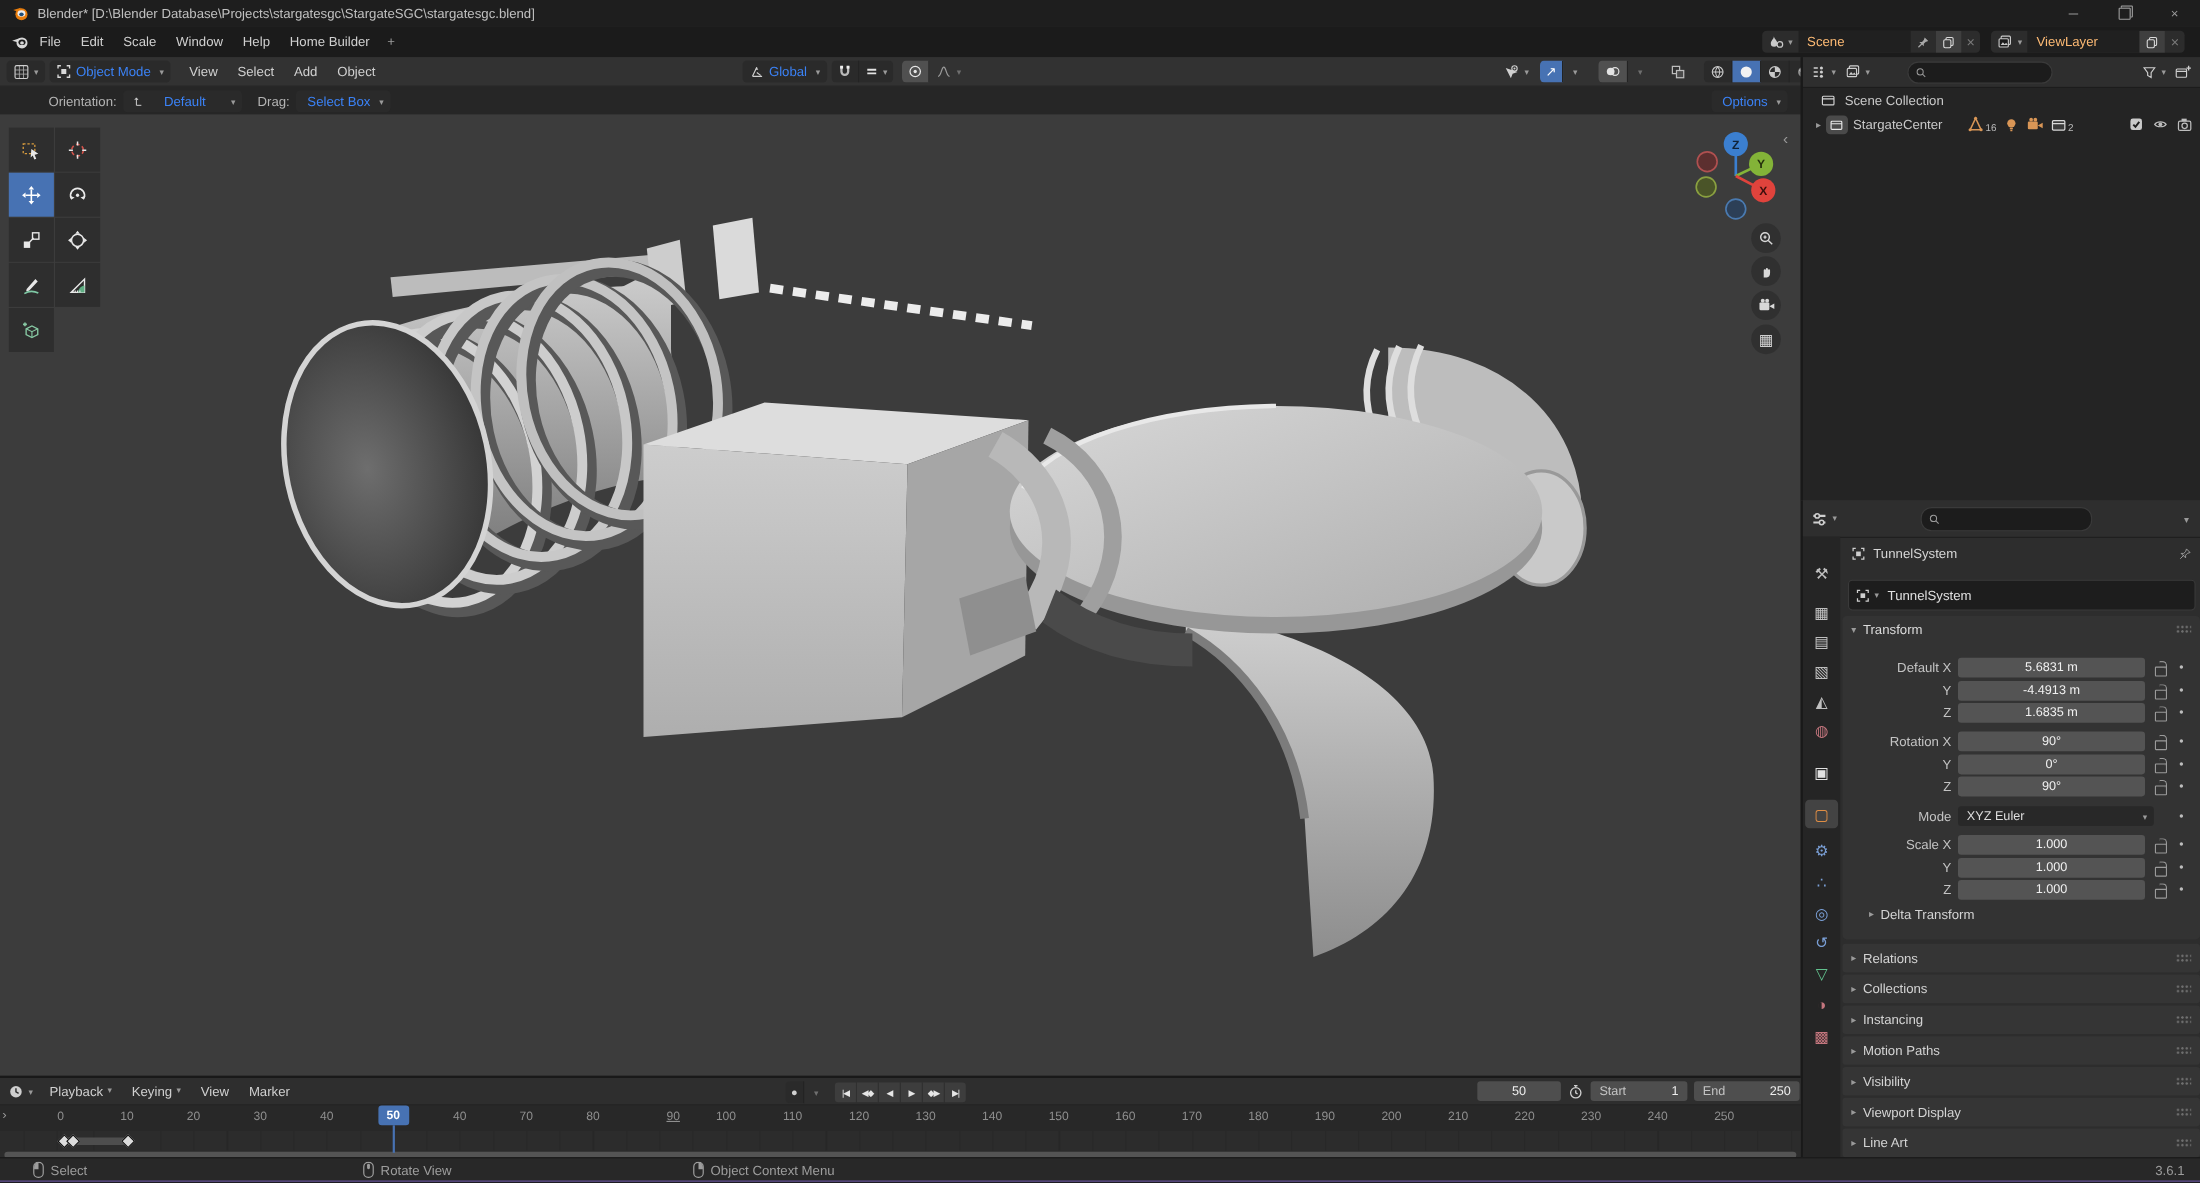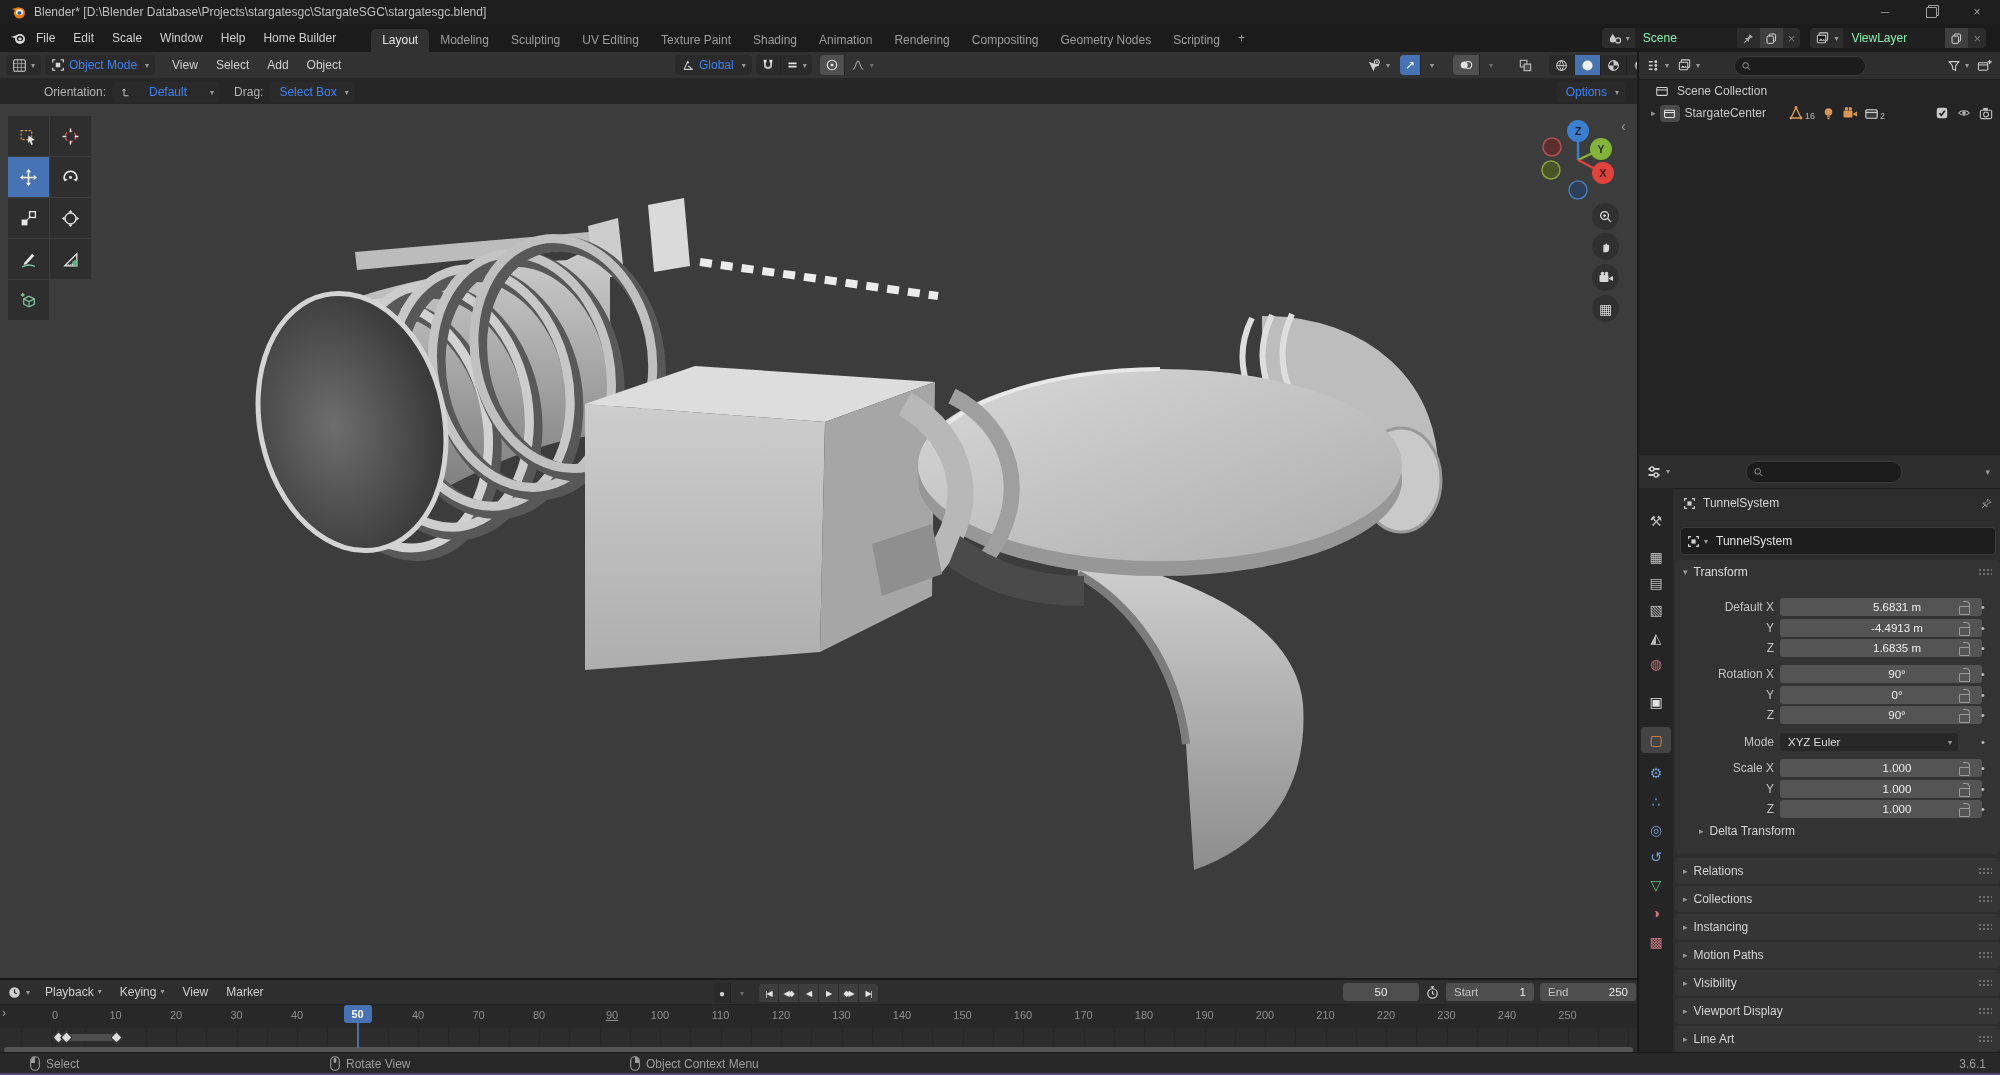--- a/index.html
+++ b/index.html
@@ -19,21 +19,21 @@
   .restore-glyph{width:9px;height:9px;border:1px solid #9d9d9d;border-radius:1px;box-shadow:2px -2px 0 -1px #1e1e1e,2px -2px 0 0 #9d9d9d;}
 
   
   .topbar{left:0;top:24px;width:2000px;height:28px;background:#1b1b1b;display:flex;align-items:center;}
   .menu-item{padding:0 9px;color:#d0d0d0;line-height:28px;white-space:nowrap;}
   .tabs{display:flex;align-items:flex-end;height:28px;margin-left:26px;}
   .tab{padding:4px 11px 5px 11px;color:#9d9d9d;border-radius:5px 5px 0 0;white-space:nowrap;}
   .tab.active{background:#323232;color:#e8e8e8;}
   .idblock{height:20px;background:#2c2c2c;border-radius:4px;display:flex;align-items:center;overflow:hidden;}
   .idblock .seg{display:flex;align-items:center;height:100%;padding:0 5px;}
-  .idblock .name{background:#202020;padding:0 8px;height:100%;display:flex;align-items:center;color:#86efac;min-width:86px;}
+  .idblock .name{background:#202020;padding:0 8px;height:100%;display:flex;align-items:center;color:#fdba74;min-width:86px;}
   .idblock .mini{padding:0 5px;color:#9a9a9a;height:100%;display:flex;align-items:center;}
   .idblock .mini.on{background:#3f3f3f;}
 
   
   .vp-header{left:0;top:52px;width:1637px;height:26px;background:#323232;display:flex;align-items:center;}
   .tool-settings{left:0;top:78px;width:1637px;height:26px;background:#262626;display:flex;align-items:center;border-top:1px solid #282828;}
   .hbtn{height:20px;background:#2a2a2a;border-radius:4px;display:inline-flex;align-items:center;padding:0 6px;margin-right:4px;}
   .hbtn.plain{background:transparent;}
   .hgroup{display:inline-flex;height:20px;border-radius:4px;overflow:hidden;margin-right:8px;}
   .hgroup .hseg{display:flex;align-items:center;background:#2a2a2a;padding:0 5px;border-right:1px solid #232323;height:100%;}
@@ -70,21 +70,21 @@
   .ptab.active{background:#434343;}
   .pcontent{position:absolute;left:34px;top:33px;width:329px;height:564px;}
   .pfield{position:absolute;background:#1d1d1d;border:1px solid #3a3a3a;border-radius:4px;display:flex;align-items:center;color:#e0e0e0;}
   .panelblock{position:absolute;background:#333333;border-radius:4px;}
   .panelhead{display:flex;align-items:center;height:24px;color:#dcdcdc;}
   .arrow{color:#9a9a9a;font-size:9px;margin:0 6px 0 8px;}
   .dots{margin-left:auto;margin-right:8px;width:14px;height:8px;background-image:radial-gradient(#6f6f6f 1px,transparent 1.2px);background-size:4px 4px;}
   .tgroup{position:absolute;display:flex;flex-direction:column;gap:2.5px;width:100%;}
   .trow{display:flex;align-items:center;height:18px;}
   .tlabel{position:absolute;left:0;width:101px;text-align:right;color:#c3c3c3;}
-  .numfield{position:absolute;left:107px;width:170px;height:18px;background:#545454;border-radius:3px;color:#f0f0f0;display:flex;align-items:center;justify-content:center;font-size:11.5px;padding-left:32px;}
+  .numfield{position:absolute;left:107px;width:170px;height:18px;background:#545454;border-radius:3px;color:#f0f0f0;display:flex;align-items:center;justify-content:center;font-size:11.5px;}
   .numfield.dd{background:#282828;justify-content:flex-start;padding-left:8px;color:#ddd;}
   .numfield.dd .caret{margin-left:auto;margin-right:6px;}
   .lockbox{position:absolute;left:284px;width:14px;height:14px;}
   .lockbox:before{content:"";position:absolute;left:2px;top:6px;width:9px;height:7px;border:1px solid #9a9a9a;border-radius:1px;}
   .lockbox:after{content:"";position:absolute;left:6px;top:1px;width:6px;height:6px;border:1px solid #9a9a9a;border-bottom:none;border-left:none;border-radius:0 4px 0 0;}
   .animdot{position:absolute;left:303px;width:14px;text-align:center;color:#bdbdbd;font-size:11px;}
   .cpanel{position:absolute;left:2px;width:325px;height:26px;background:#353535;border-radius:3px;display:flex;align-items:center;color:#d4d4d4;}
 
   
   .timeline{left:0;top:978px;width:1637px;height:74px;background:#2c2c2c;border-top:2px solid #191919;}
@@ -142,34 +142,20 @@
         </svg>
     </span>
     <div class="flex">
 
     <div class="menu-item">File</div>
         <div class="menu-item">Edit</div>
         <div class="menu-item">Scale</div>
         <div class="menu-item">Window</div>
         <div class="menu-item">Help</div>
         <div class="menu-item">Home Builder</div>
-      </div>
-    <div class="tabs">
-
-    <div class="tab active">Layout</div>
-        <div class="tab">Modeling</div>
-        <div class="tab">Sculpting</div>
-        <div class="tab">UV Editing</div>
-        <div class="tab">Texture Paint</div>
-        <div class="tab">Shading</div>
-        <div class="tab">Animation</div>
-        <div class="tab">Rendering</div>
-        <div class="tab">Compositing</div>
-        <div class="tab">Geometry Nodes</div>
-        <div class="tab">Scripting</div>
       </div>
     <div class="tab" style="padding:4px 7px">+</div>
 
     <div style="margin-left:auto;display:flex;gap:10px;margin-right:14px;">
       <div class="idblock">
         <span class="seg">
           <svg width="15" height="15" viewBox="0 0 16 16">
               <path d="M6 2 C6 5 3 6 3 9 a3.2 3.2 0 0 0 6.4 0 C9.4 6 6.4 5 6 2 Z" fill="#c9c9c9"></path>
               <circle cx="11.8" cy="10" r="2.7" stroke="#c9c9c9" fill="none" stroke-width="1.2"></circle>
             </svg>

